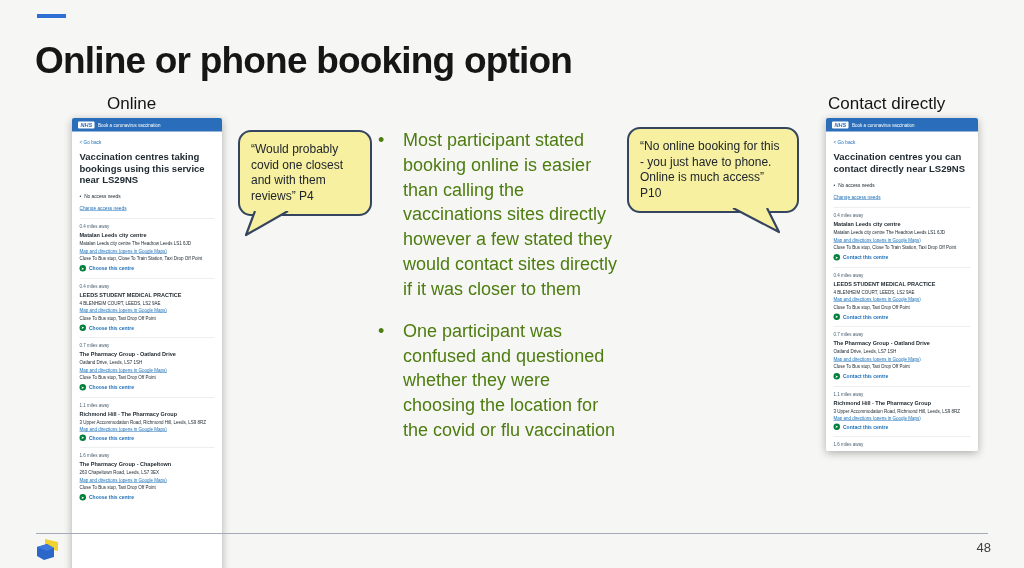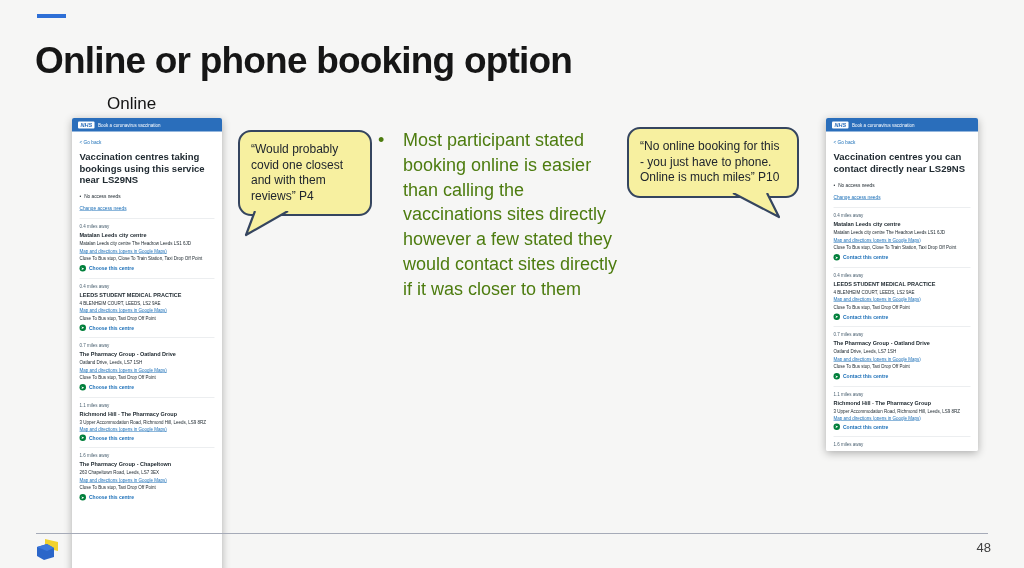--- a/index.html
+++ b/index.html
@@ -60,20 +60,21 @@
 </style>
 </head>
 <body>
 
 <div class="slide">
 
   <div class="accent-dash"></div>
   <h1 class="title">Online or phone booking option</h1>
 
   <div class="col-label label-online">Online</div>
+  <div class="col-label label-contact">Contact directly</div>
 
   <figure class="nhs-card card-online">
     <div class="nhs-inner">
       <div class="nhs-header">
         <span class="nhs-logo">NHS</span>
         <span class="nhs-service">Book a coronavirus vaccination</span>
       </div>
       <div class="nhs-body">
         <div class="nhs-back">&lt; Go back</div>
         <h2 class="nhs-heading">Vaccination centres taking bookings using this service near LS29NS</h2>
@@ -229,30 +230,31 @@
   </figure>
 
   <div class="bubble bubble-left">
     <div class="bubble-text"><span>“Would probably covid one </span><b>closest</b><span> and with </span><b>them reviews</b><span>” P4</span></div>
     <svg class="tail tail-left" width="56" height="26">
       <path d="M46,0 L4,24 L13,0" fill="#f7f0a0" stroke="#35455f" stroke-width="2.2" stroke-linejoin="round"></path>
     </svg>
   </div>
 
   <div class="bubble bubble-right">
-    <div class="bubble-text"><span>“No online booking for this - you just have to phone.  </span><b>Online</b><span> is much </span><b>miles</b><span>” P10</span></div>
+    <div class="bubble-text"><span>“No online booking for this - you just have to phone.  </span><b>Online</b><span> is much </span><b>access</b><span>” P10</span></div>
     <svg class="tail tail-right" width="64" height="26">
       <path d="M12,0 L58,24 L46,0" fill="#f7f0a0" stroke="#35455f" stroke-width="2.2" stroke-linejoin="round"></path>
     </svg>
   </div>
 
   <ul class="bullets">
 
       <li class="bullet">Most participant stated booking online is easier than calling the vaccinations sites directly however a few stated they would contact sites directly if it was closer to them</li>
 
+      <li class="bullet">One participant was confused and questioned whether they were choosing the location for the covid or flu vaccination</li>
     </ul>
 
   <div class="footer-line"></div>
   <svg class="logo" width="26" height="24" viewBox="0 0 26 24">
     <polygon points="11,1 24,4 24,13 11,10" fill="#f2d22e"></polygon>
     <polygon points="3,9 13,6 20,10 20,19 10,22 3,18" fill="#2b66c9"></polygon>
     <polygon points="3,9 13,6 20,10 13,13" fill="#3d79dd"></polygon>
   </svg>
   <div class="page-num">48</div>
 

